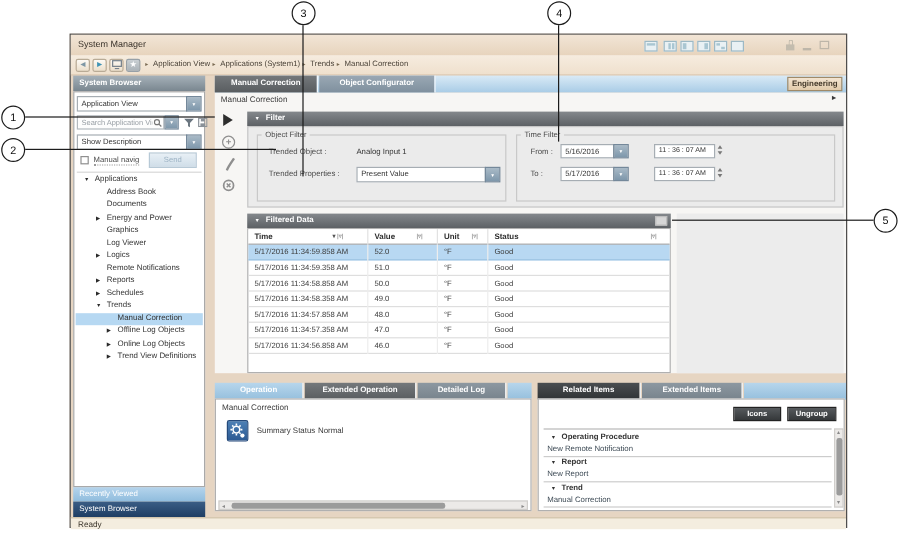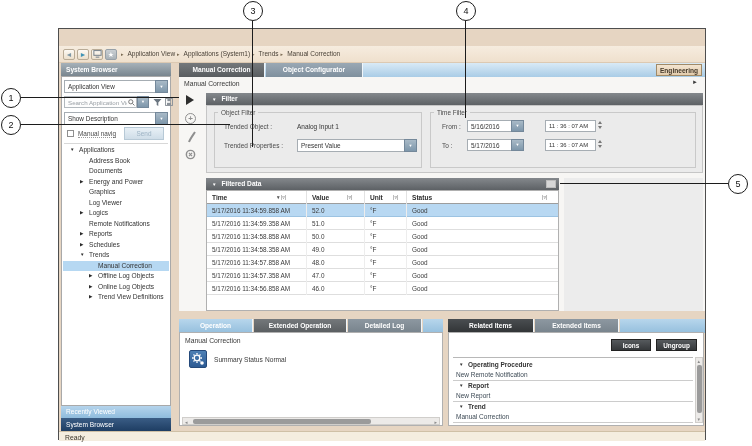--- a/index.html
+++ b/index.html
@@ -145,20 +145,47 @@
   <div class="cline" style="left:465px;top:21px;width:1px;height:97px;"></div>
   <div class="cline" style="left:560px;top:183px;width:168px;height:1px;"></div>
   <div class="callout" style="left:1px;top:88px;">1</div>
   <div class="callout" style="left:1px;top:115px;">2</div>
   <div class="callout" style="left:243px;top:1px;">3</div>
   <div class="callout" style="left:456px;top:1px;">4</div>
   <div class="callout" style="left:728px;top:174px;">5</div>
 
   <div class="win">
 
+    <div class="titlebar">
+      <div class="title-text">System Manager</div>
+      <div class="tb-ico pane" style="left:478px;">
+          <div class="in" style="margin:1px;height:2px;"></div>
+        </div>
+      <div class="tb-ico pane" style="left:494px;">
+          <div class="in" style="position:absolute;left:3px;top:1px;width:1.5px;height:5px;"></div>
+          <div class="in" style="position:absolute;left:6px;top:1px;width:1.5px;height:5px;"></div>
+        </div>
+      <div class="tb-ico pane" style="left:508px;">
+          <div class="in" style="position:absolute;left:1px;top:1px;width:3px;height:5px;"></div>
+        </div>
+      <div class="tb-ico pane" style="left:522px;">
+          <div class="in" style="position:absolute;right:1px;top:1px;width:3px;height:5px;"></div>
+        </div>
+      <div class="tb-ico pane" style="left:536px;">
+          <div class="in" style="position:absolute;left:1px;top:1px;width:3px;height:2px;"></div>
+          <div class="in" style="position:absolute;right:1px;bottom:1px;width:3px;height:2px;"></div>
+        </div>
+      <div class="tb-ico pane" style="left:550px;"></div>
+      <div style="position:absolute;left:594px;top:4px;width:11px;height:10px;">
+          <div class="lockring"></div>
+          <div class="lockbody"></div>
+        </div>
+      <div class="minbar" style="left:610px;"></div>
+      <div class="maxbox" style="left:624px;"></div>
+    </div>
 
     <div class="toolbar">
       <div class="navbtn" style="left:4px;color:#6d8painted796;"><span style="color:#7e97a5;">◄</span></div>
       <div class="navbtn" style="left:18px;"><span style="color:#3f93b5;">►</span></div>
       <div class="navbtn" style="left:32px;"><svg width="9" height="8" viewBox="0 0 12 11">
             <rect x="1" y="0.8" width="10" height="6.5" fill="none" stroke="#77828c" stroke-width="1.4"></rect>
             <line x1="3.5" y1="9.8" x2="8.5" y2="9.8" stroke="#77828c" stroke-width="1.4"></line>
           </svg></div>
       <div class="navbtn" style="left:46px;background:linear-gradient(#c9cfd3,#aab2b8);border-color:#97a0a7;"><span style="color:#fff;font-size:7px;">★</span></div>
       <div class="crumbbar">

